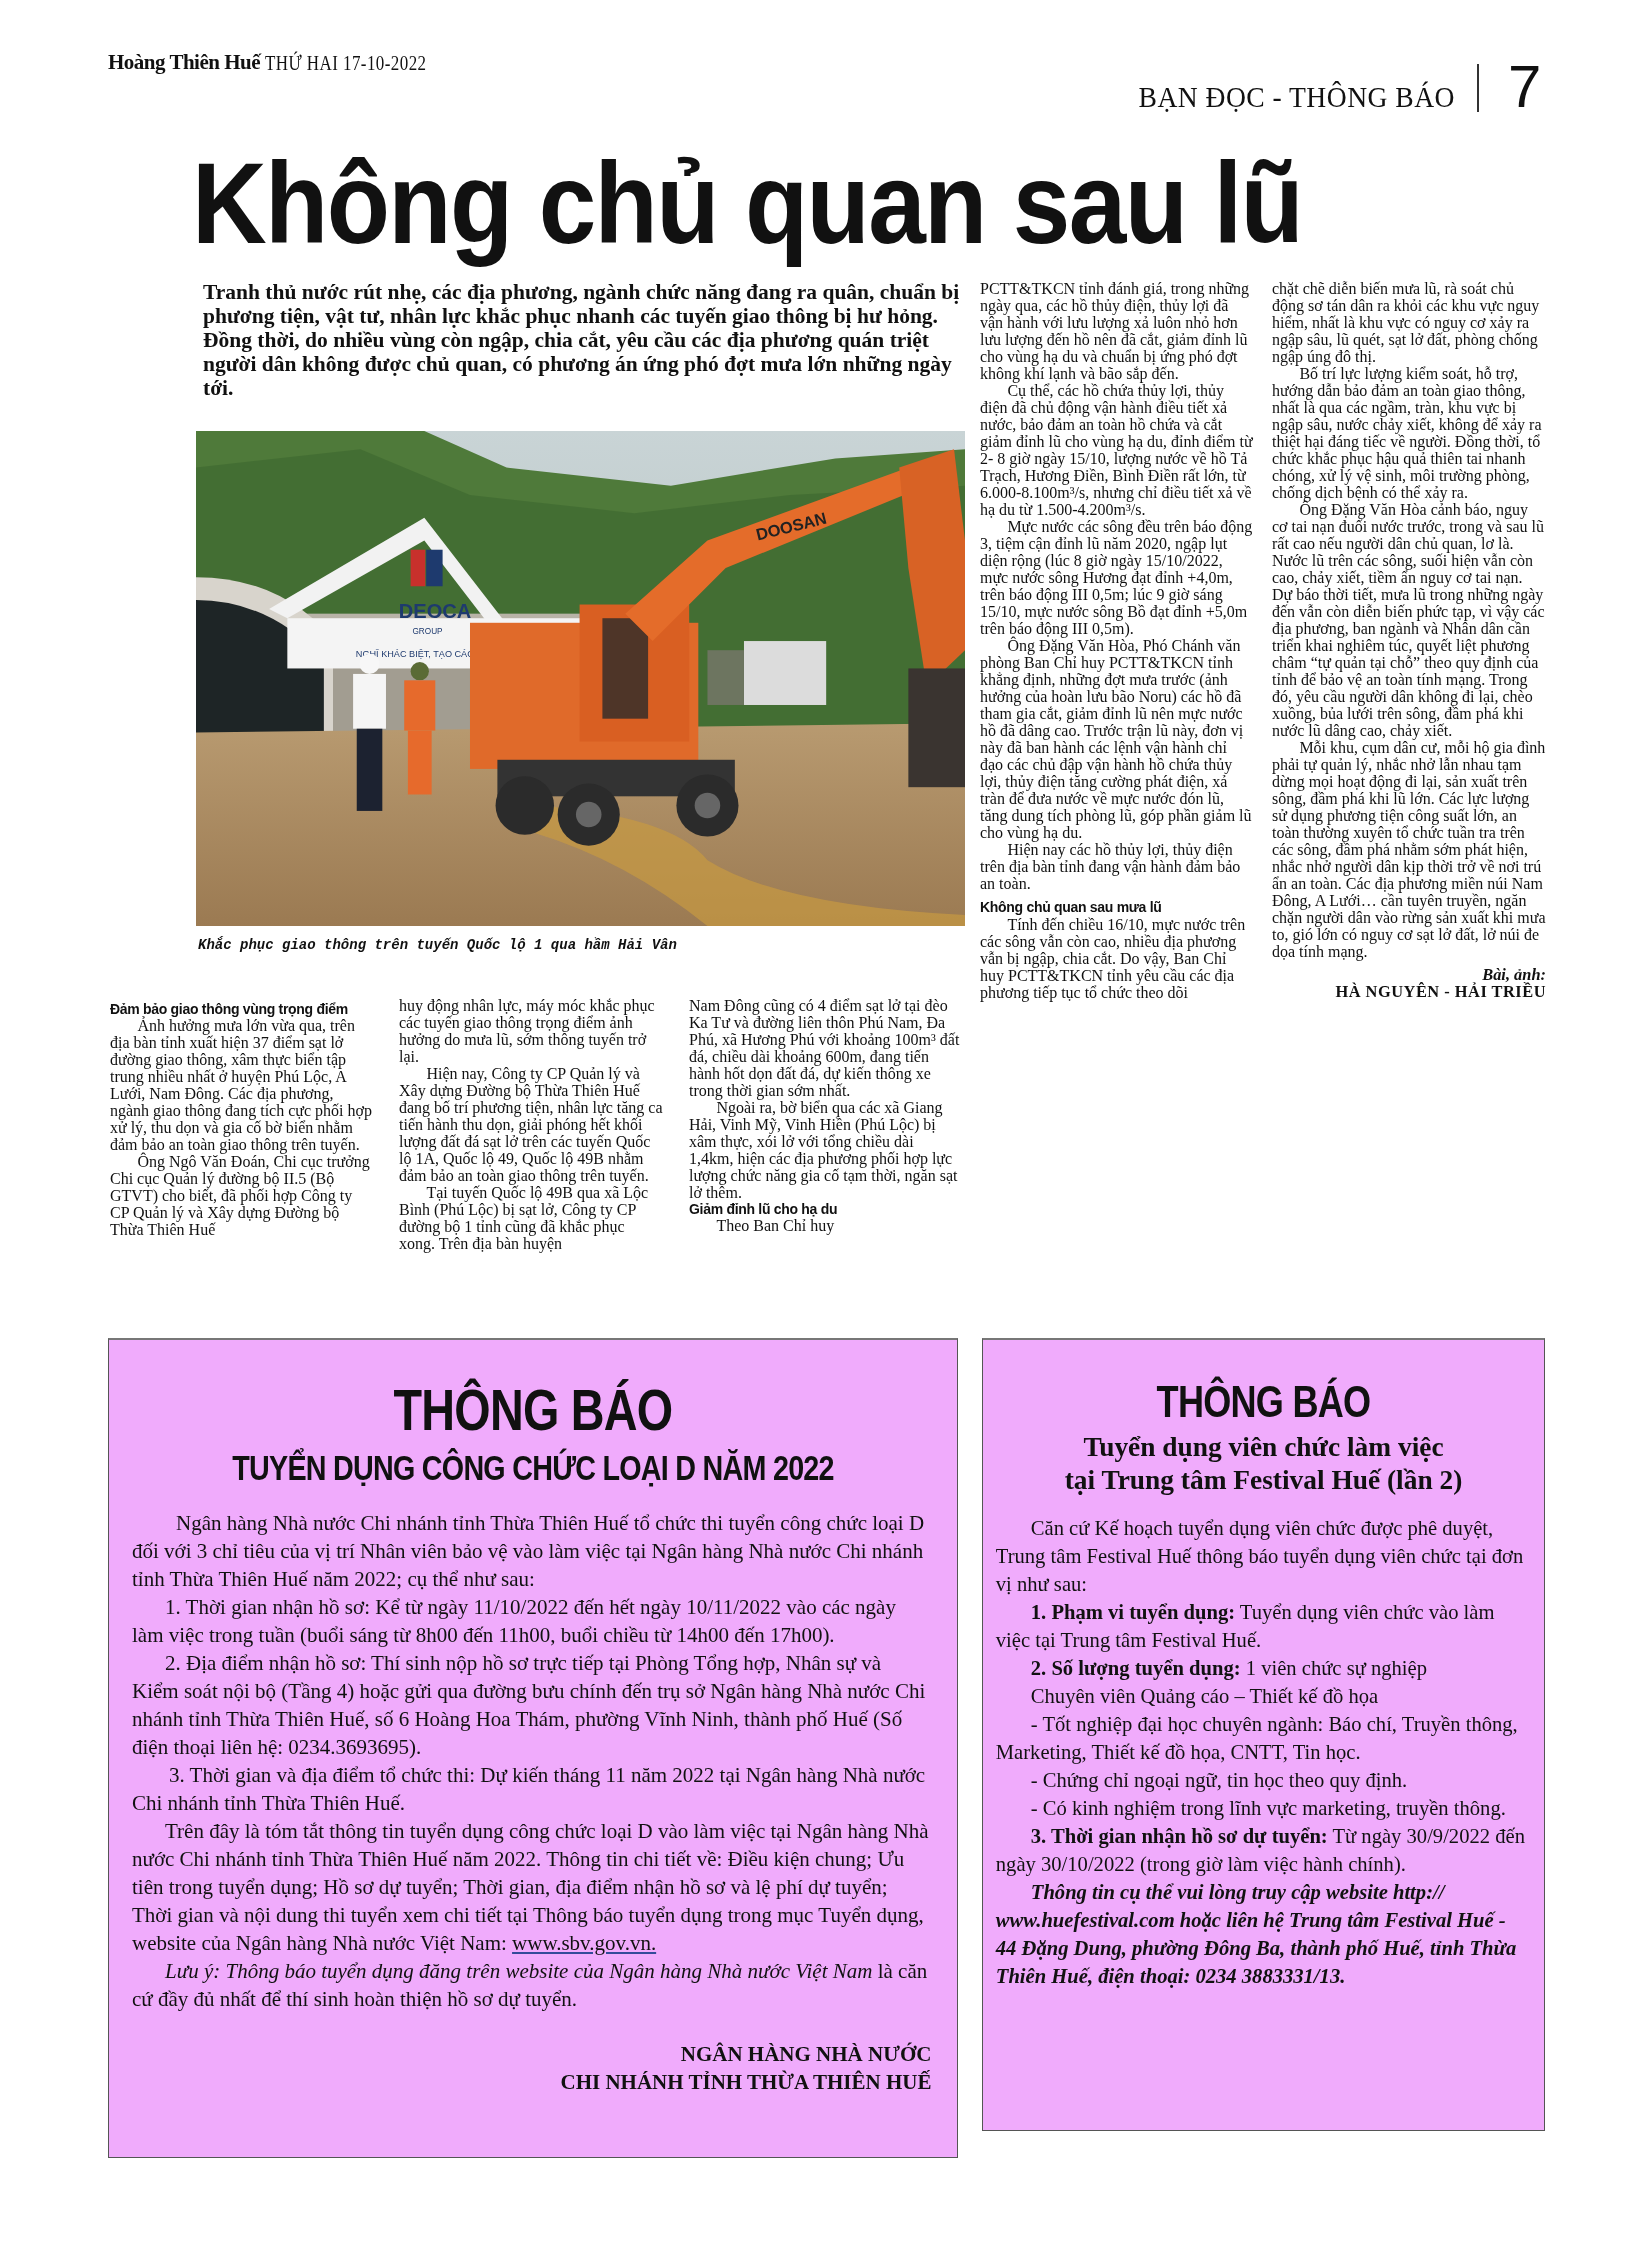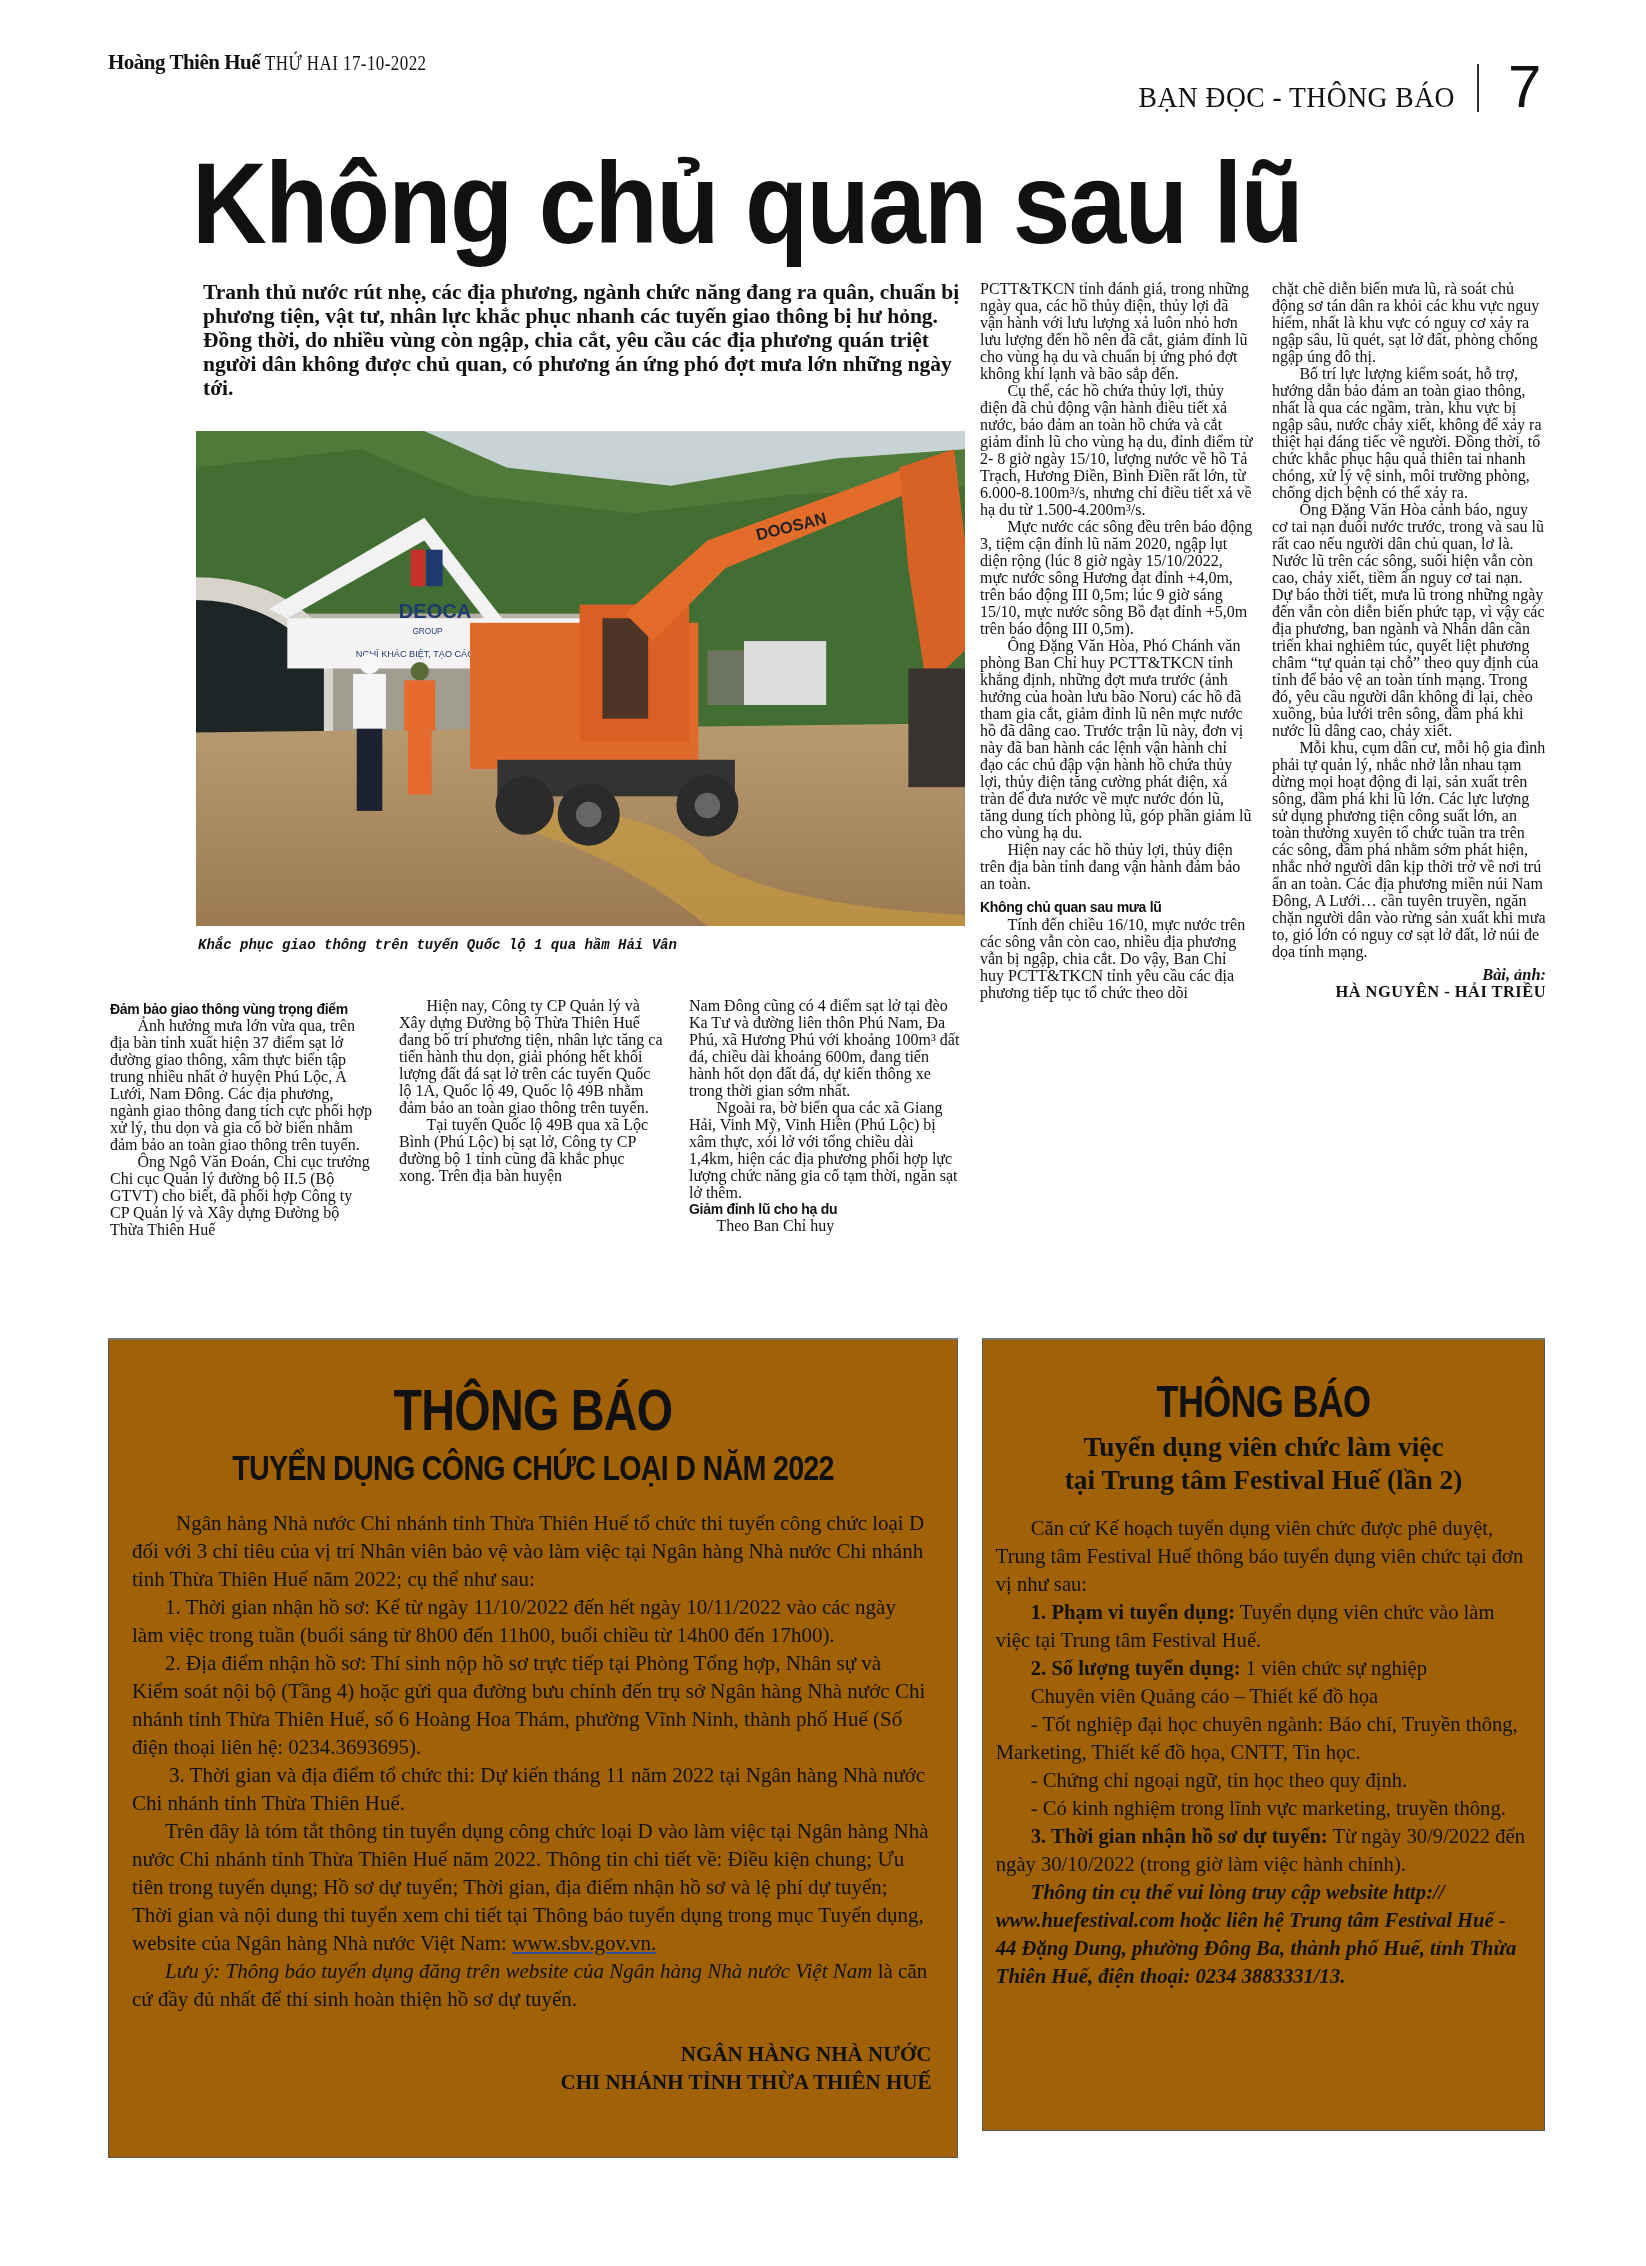--- a/index.html
+++ b/index.html
@@ -13,21 +13,21 @@
   .headline{left:192px;top:146px;width:1371px;font-family:"Liberation Sans",sans-serif;font-weight:bold;font-size:115px;line-height:1;letter-spacing:-1.8px;transform:scaleX(0.9);transform-origin:left;white-space:nowrap;}
   .lead{left:203px;top:280px;width:758px;font-weight:bold;font-size:21.5px;line-height:24px;}
   .photo{left:196px;top:431px;width:769px;height:495px;overflow:hidden;background:#6b8f4a;}
   .caption{left:198px;top:937px;font-style:italic;font-weight:bold;font-size:14px;font-family:Liberation Mono, monospace;}
   .col{font-size:16px;line-height:17px;text-align:left;}
   .col p{margin:0;text-indent:27.4px;}
   .col p.noindent{text-indent:0;}
   .subhead{font-family:"Liberation Sans",sans-serif;font-weight:bold;font-size:14px;line-height:16.4px;margin:0;text-indent:0 !important;letter-spacing:-0.3px;}
   .byline-1{font-style:italic;font-weight:bold;text-align:right;font-size:16.4px;}
   .byline-2{font-weight:bold;text-align:right;font-size:16.4px;letter-spacing:0.5px;}
-  .box{border:1.4px solid #555;border-top:2.7px solid #777;background:#a16207;box-sizing:border-box;}
+  .box{border:1.4px solid #555;border-top:2.7px solid #777;background:#f0abfc;box-sizing:border-box;}
   .box-title{font-family:"Liberation Sans",sans-serif;font-weight:bold;text-align:center;line-height:1;letter-spacing:-0.9px;}
   .box-body{font-size:21px;line-height:28px;}
   .box-body p{margin:0;text-indent:44px;}
   a.link{color:#111;text-decoration:underline;text-decoration-color:#334a9a;margin-top:28px;}
 </style>
 </head>
 <body>
 
 <div class="abs masthead-name">Hoàng Thiên Huế</div>
 <div class="abs masthead-date">THỨ HAI 17-10-2022</div>
@@ -101,20 +101,21 @@
 </div>
 <div class="abs caption">Khắc phục giao thông trên tuyến Quốc lộ 1 qua hầm Hải Vân</div>
 
 <div class="abs col" style="left:110px;top:1001px;width:265px;">
   <p class="subhead">Đảm bảo giao thông vùng trọng điểm</p>
   <p>Ảnh hưởng mưa lớn vừa qua, trên địa bàn tỉnh xuất hiện 37 điểm sạt lở đường giao thông, xâm thực biển tập trung nhiều nhất ở huyện Phú Lộc, A Lưới, Nam Đông. Các địa phương, ngành giao thông đang tích cực phối hợp xử lý, thu dọn và gia cố bờ biển nhằm đảm bảo an toàn giao thông trên tuyến.</p>
   <p>Ông Ngô Văn Đoán, Chi cục trưởng Chi cục Quản lý đường bộ II.5 (Bộ GTVT) cho biết, đã phối hợp Công ty CP Quản lý và Xây dựng Đường bộ Thừa Thiên Huế</p>
 </div>
 
 <div class="abs col" style="left:399px;top:997px;width:265px;">
+  <p class="noindent">huy động nhân lực, máy móc khắc phục các tuyến giao thông trọng điểm ảnh hưởng do mưa lũ, sớm thông tuyến trở lại.</p>
   <p>Hiện nay, Công ty CP Quản lý và Xây dựng Đường bộ Thừa Thiên Huế đang bố trí phương tiện, nhân lực tăng ca tiến hành thu dọn, giải phóng hết khối lượng đất đá sạt lở trên các tuyến Quốc lộ 1A, Quốc lộ 49, Quốc lộ 49B nhằm đảm bảo an toàn giao thông trên tuyến.</p>
   <p>Tại tuyến Quốc lộ 49B qua xã Lộc Bình (Phú Lộc) bị sạt lở, Công ty CP đường bộ 1 tỉnh cũng đã khắc phục xong. Trên địa bàn huyện</p>
 </div>
 
 <div class="abs col" style="left:689px;top:997px;width:272px;">
   <p class="noindent">Nam Đông cũng có 4 điểm sạt lở tại đèo Ka Tư và đường liên thôn Phú Nam, Đa Phú, xã Hương Phú với khoảng 100m³ đất đá, chiều dài khoảng 600m, đang tiến hành hốt dọn đất đá, dự kiến thông xe trong thời gian sớm nhất.</p>
   <p>Ngoài ra, bờ biển qua các xã Giang Hải, Vinh Mỹ, Vinh Hiền (Phú Lộc) bị xâm thực, xói lở với tổng chiều dài 1,4km, hiện các địa phương phối hợp lực lượng chức năng gia cố tạm thời, ngăn sạt lở thêm.</p>
   <p class="subhead">Giảm đỉnh lũ cho hạ du</p>
   <p>Theo Ban Chỉ huy</p>
 </div>

